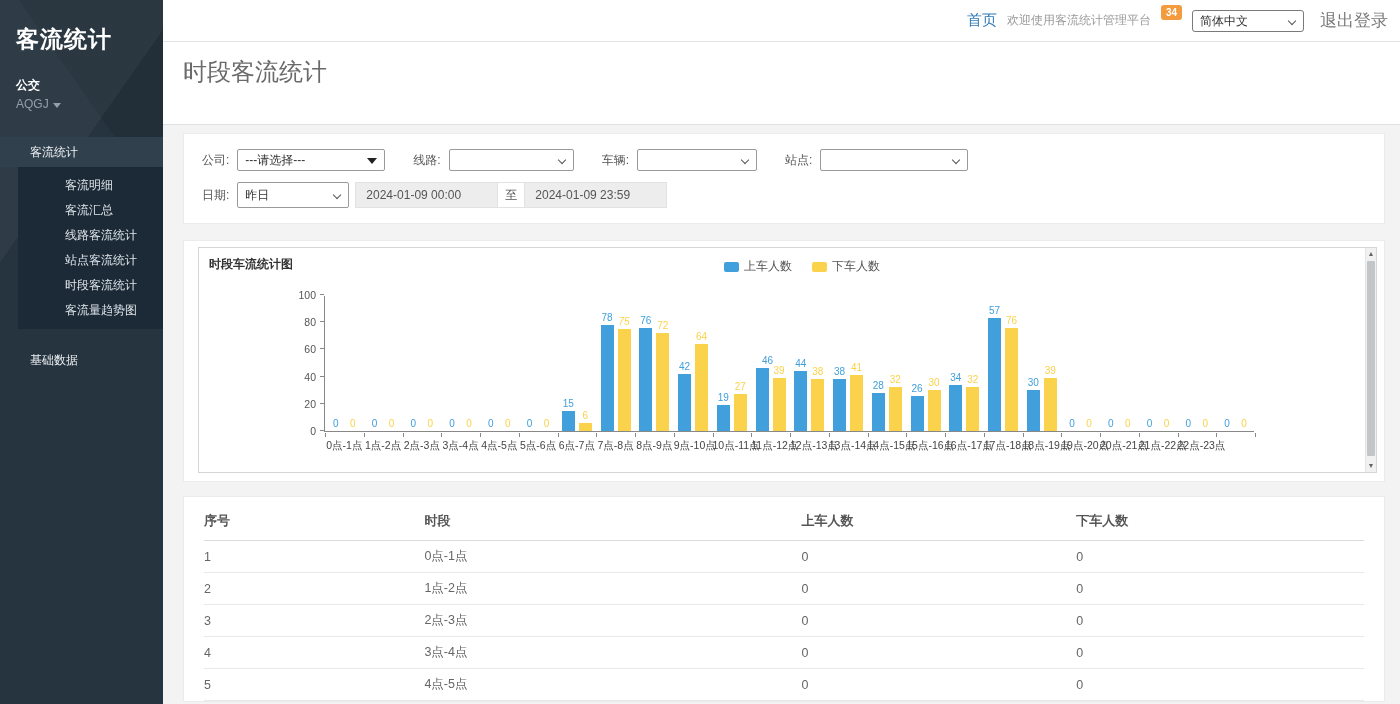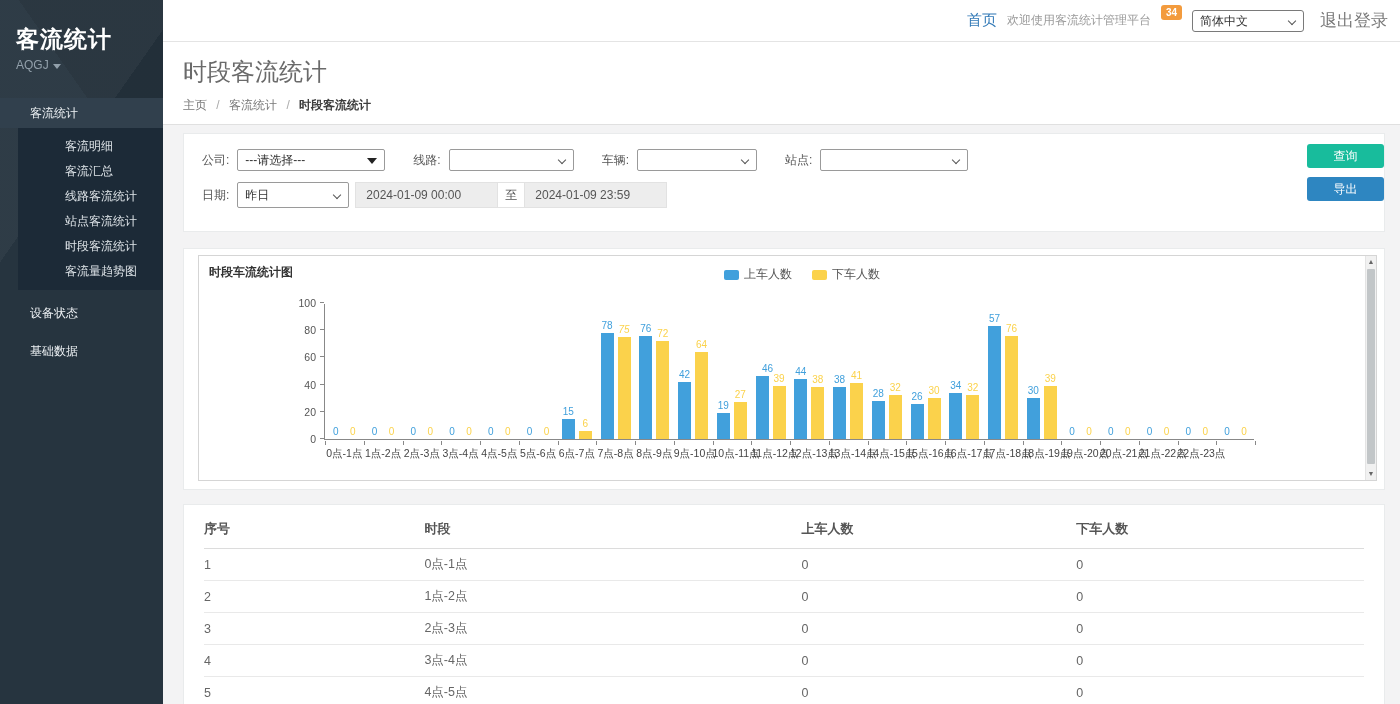--- a/index.html
+++ b/index.html
@@ -107,62 +107,55 @@
   th { text-align:left; font-size:13px; color:#555; font-weight:bold;
     padding:13px 0 10px; border-bottom:1px solid #dcdcdc; }
   td { font-size:12.5px; color:#666; padding:7px 0; border-bottom:1px solid #e9e9e9; }
   .c1 { width:19%; } .c2 { width:32.5%; } .c3 { width:23.7%; } .c4 { width:24.8%; }
 </style>
 </head>
 <body>
 
 <div class="sidebar">
   <div class="logo">客流统计</div>
+  <div class="org-name">公交</div>
   <div class="org-code">
     <span>AQGJ</span><span class="caret"></span>
   </div>
   <div class="menu">
     <div class="menu-parent open">客流统计</div>
     <div class="submenu" id="submenu">
         <div class="submenu-item">客流明细</div>
         <div class="submenu-item">客流汇总</div>
         <div class="submenu-item">线路客流统计</div>
         <div class="submenu-item">站点客流统计</div>
         <div class="submenu-item">时段客流统计</div>
         <div class="submenu-item">客流量趋势图</div>
       </div>
     <div class="menu-gap"></div>
-    <div class="menu-parent">设备状态</div>
     <div class="menu-gap"></div>
     <div class="menu-parent">基础数据</div>
   </div>
 </div>
 
 <div class="main">
 
   <div class="topbar">
     <a class="home-link">首页</a>
     <span class="welcome">欢迎使用客流统计管理平台</span>
     <span class="badge">34</span>
     <div class="fake-select lang-select">
       <span>简体中文</span>
       <span class="chev"></span>
     </div>
     <span class="logout">退出登录</span>
   </div>
 
   <div class="title-section">
     <div class="page-title">时段客流统计</div>
-    <div class="breadcrumb">
-      <a class="crumb">主页</a>
-      <span class="sep">/</span>
-      <a class="crumb">客流统计</a>
-      <span class="sep">/</span>
-      <span class="current">时段客流统计</span>
-    </div>
   </div>
 
   <div class="content">
 
     <div class="panel filter-panel">
       <div class="frow">
         <span class="flabel">公司:</span>
         <div class="sel tri" style="width:148px">
           <span>---请选择---</span>
         </div>
@@ -190,24 +183,20 @@
         <div class="sel" style="width:112px; height:26px; line-height:24px">
           <span>昨日</span>
           <span class="chev" style="top:9px"></span>
         </div>
         <span style="width:6px"></span>
         <div class="date-group">
           <div class="date-box">2024-01-09 00:00</div>
           <div class="date-sep">至</div>
           <div class="date-box">2024-01-09 23:59</div>
         </div>
-      </div>
-      <div class="btn-col">
-        <button class="btn btn-query">查询</button>
-        <button class="btn btn-export">导出</button>
       </div>
     </div>
 
     <div class="panel chart-panel">
       <div class="chart-box">
         <div class="chart-title">时段车流统计图</div>
         <div class="legend" id="legend">
             <div class="legend-item">
               <span class="swatch" style="background: rgb(65, 160, 220);"></span>
               <span>上车人数</span>

